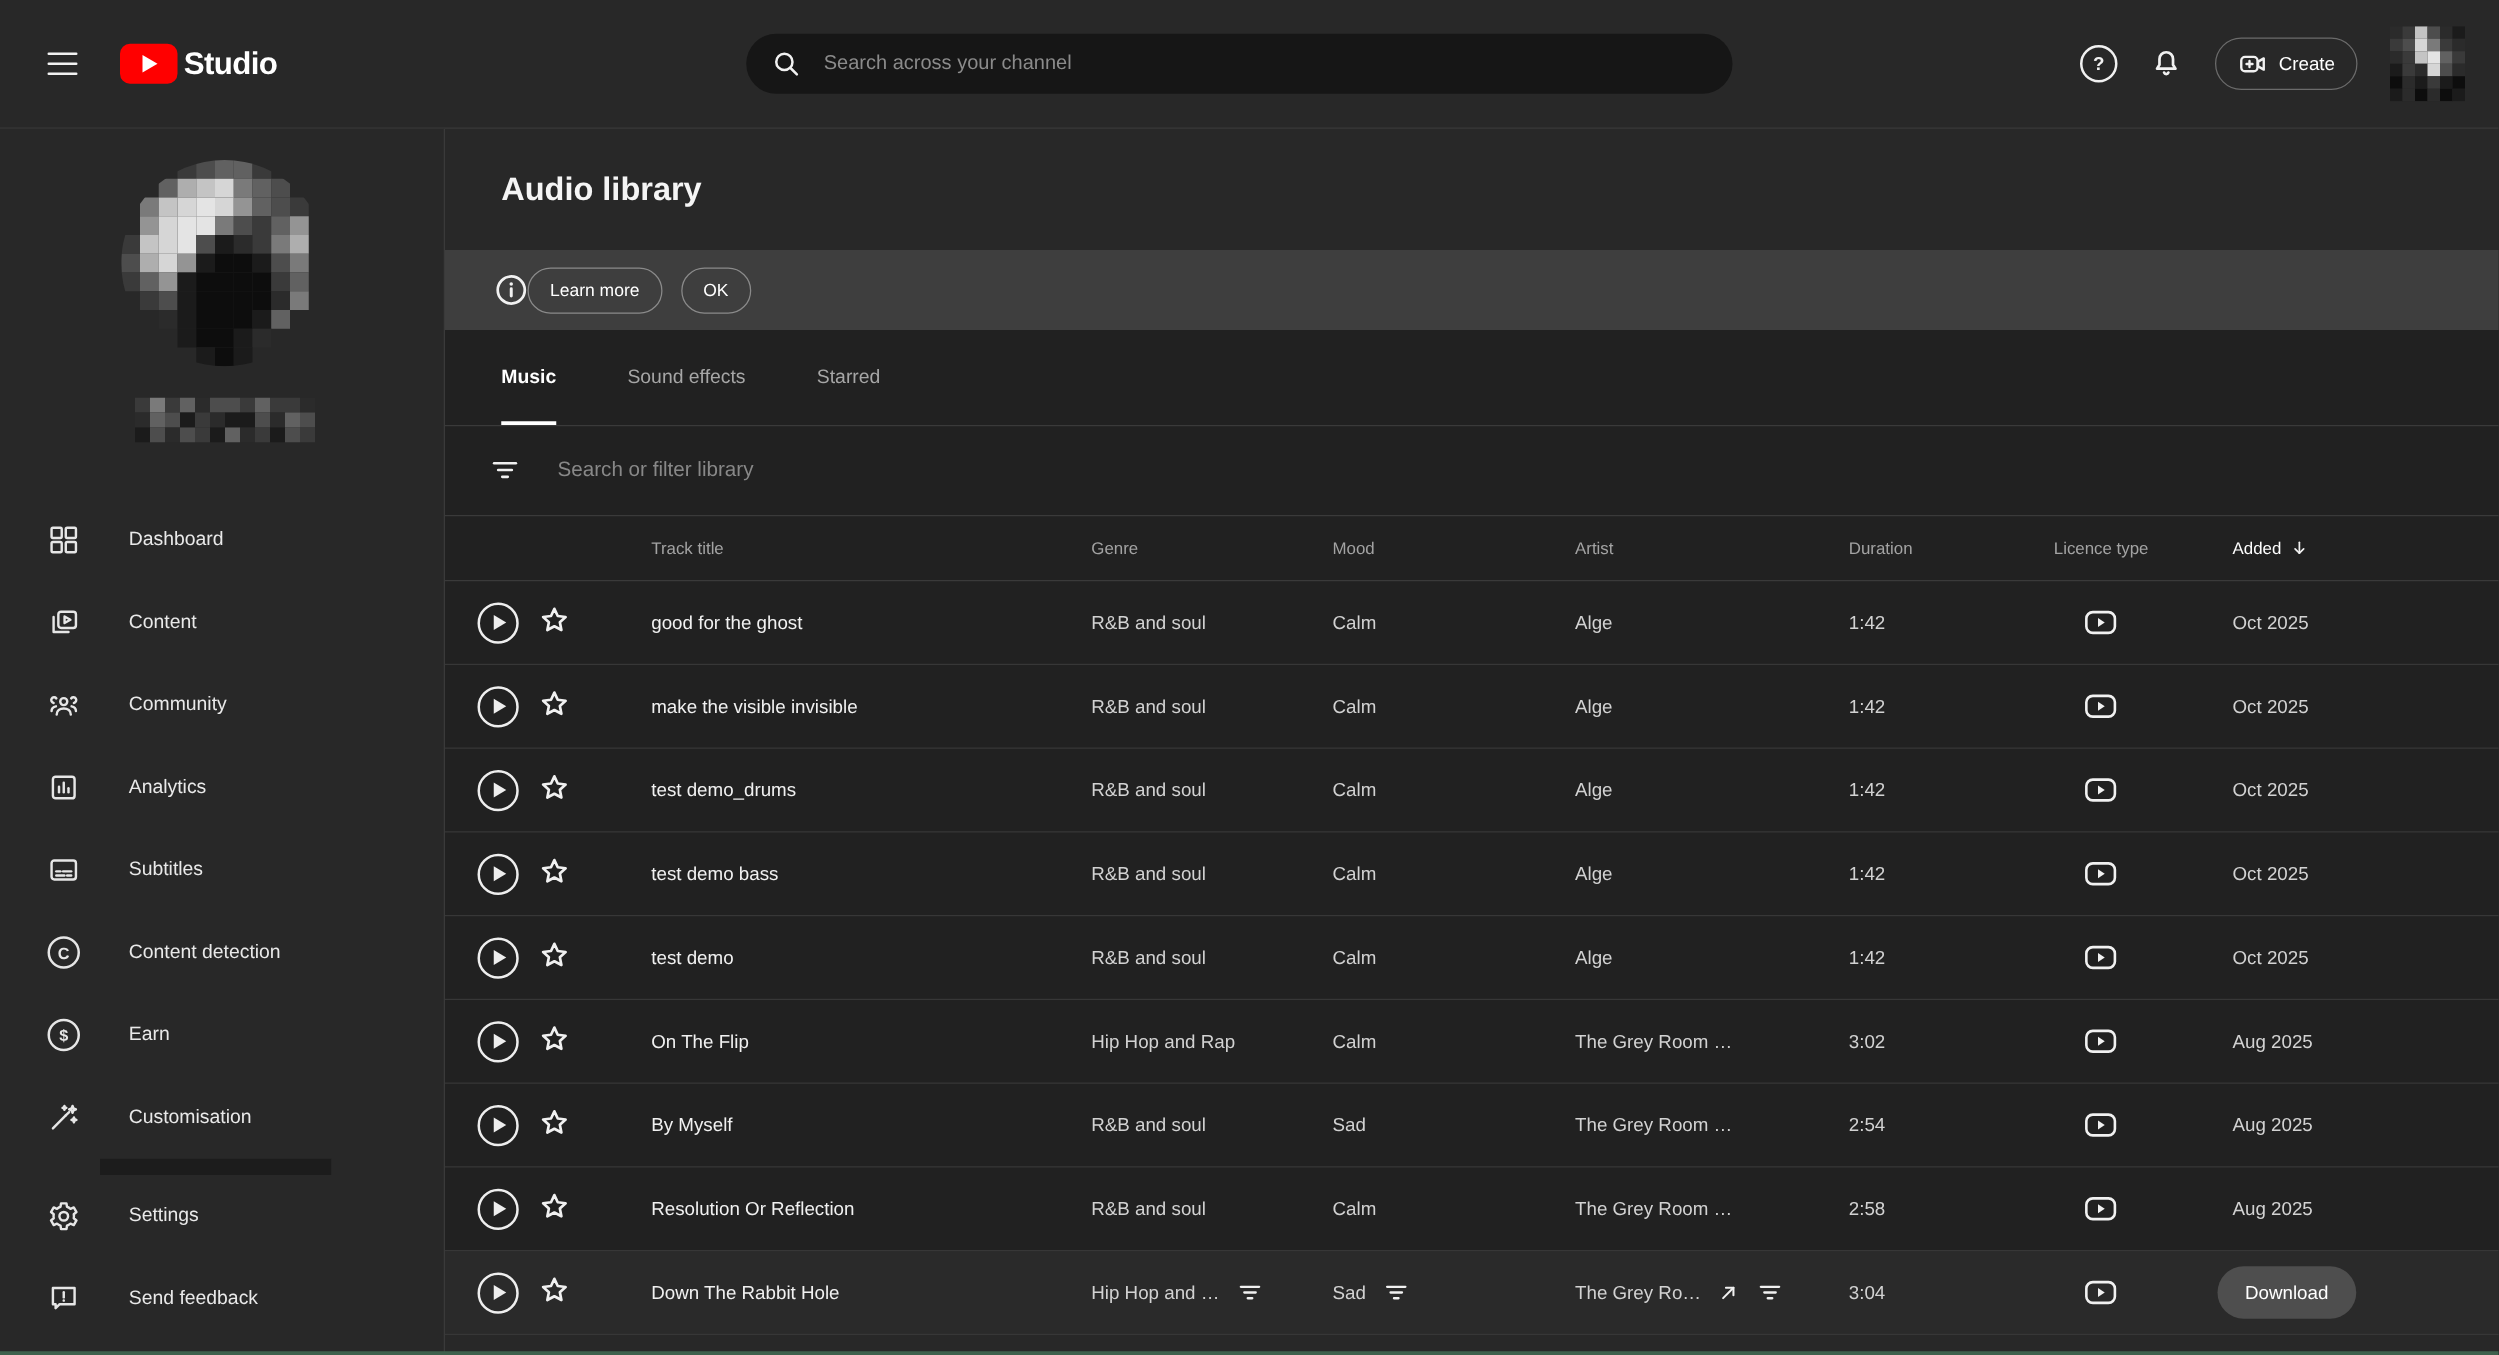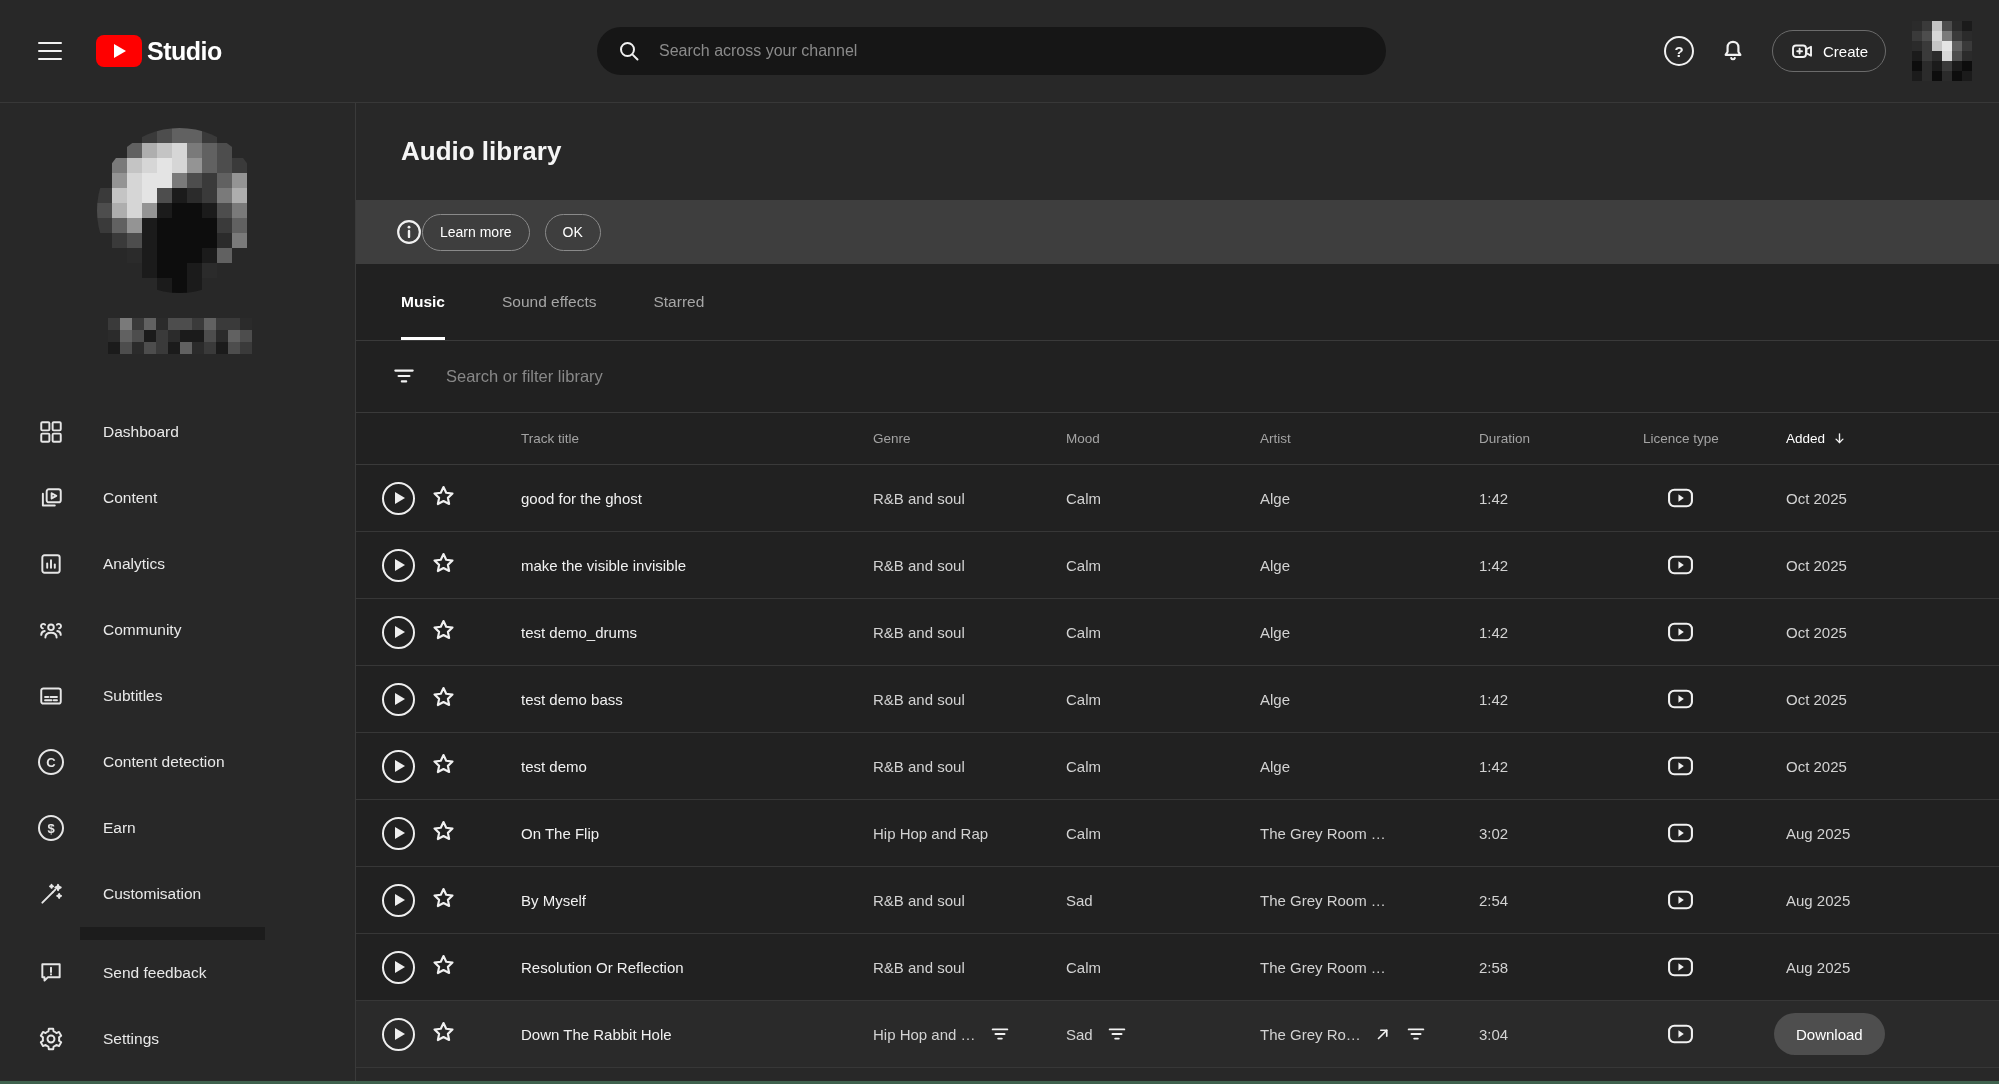--- a/index.html
+++ b/index.html
@@ -329,35 +329,35 @@
         <div class="menu-item">
           <svg width="26" height="26" viewBox="0 0 24 24">
             <path class="ic" d="M4.5 8v11h11"></path>
             <rect class="ic" x="8" y="4" width="13" height="12" rx="2"></rect>
             <path class="ic" d="M12.6 7.6l4.3 2.4-4.3 2.4z"></path>
           </svg>
           <span class="lbl">Content</span>
         </div>
         <div class="menu-item">
           <svg width="26" height="26" viewBox="0 0 24 24">
+            <circle class="ic" cx="12" cy="9.5" r="2.6"></circle>
+            <path class="ic" d="M6.8 19c0-2.9 2.3-4.4 5.2-4.4s5.2 1.5 5.2 4.4"></path>
+            <path class="ic" d="M4.5 10.5a2.1 2.1 0 1 1 2-3.4M3 16.5c0-2 1.4-3.2 3.2-3.5"></path>
+            <path class="ic" d="M19.5 10.5a2.1 2.1 0 1 0-2-3.4M21 16.5c0-2-1.4-3.2-3.2-3.5"></path>
+          </svg>
+          <span class="lbl">Community</span>
+        </div>
+        <div class="menu-item">
+          <svg width="26" height="26" viewBox="0 0 24 24">
             <rect class="ic" x="4" y="4" width="16" height="16" rx="2"></rect>
             <line class="ic" x1="8.5" y1="15.5" x2="8.5" y2="11.5"></line>
               <line class="ic" x1="12" y1="15.5" x2="12" y2="8.5"></line>
               <line class="ic" x1="15.5" y1="15.5" x2="15.5" y2="12.5"></line>
           </svg>
           <span class="lbl">Analytics</span>
-        </div>
-        <div class="menu-item">
-          <svg width="26" height="26" viewBox="0 0 24 24">
-            <circle class="ic" cx="12" cy="9.5" r="2.6"></circle>
-            <path class="ic" d="M6.8 19c0-2.9 2.3-4.4 5.2-4.4s5.2 1.5 5.2 4.4"></path>
-            <path class="ic" d="M4.5 10.5a2.1 2.1 0 1 1 2-3.4M3 16.5c0-2 1.4-3.2 3.2-3.5"></path>
-            <path class="ic" d="M19.5 10.5a2.1 2.1 0 1 0-2-3.4M21 16.5c0-2-1.4-3.2-3.2-3.5"></path>
-          </svg>
-          <span class="lbl">Community</span>
         </div>
         <div class="menu-item">
           <svg width="26" height="26" viewBox="0 0 24 24">
             <rect class="ic" x="3" y="5" width="18" height="14" rx="2"></rect>
             <line class="ic" x1="6.5" y1="13" x2="9.5" y2="13"></line>
               <line class="ic" x1="11.5" y1="13" x2="17.5" y2="13"></line>
             <line class="ic" x1="6.5" y1="16" x2="12.5" y2="16"></line>
               <line class="ic" x1="14.5" y1="16" x2="17.5" y2="16"></line>
           </svg>
           <span class="lbl">Subtitles</span>
@@ -378,32 +378,32 @@
             <path class="ic" d="M19.5 12l.5 1.3 1.3.5-1.3.5-.5 1.3-.5-1.3-1.3-.5 1.3-.5z"></path>
             <path class="ic" d="M12.5 3.5l.4 1 1 .4-1 .4-.4 1-.4-1-1-.4 1-.4z"></path>
           </svg>
           <span class="lbl">Customisation</span>
         </div>
 
         <div class="menu-sep"></div>
 
         <div class="menu-item">
           <svg width="26" height="26" viewBox="0 0 24 24">
+            <circle class="ic" cx="12" cy="12" r="3.2"></circle>
+            <path class="ic" d="M19.4 13.5a7.6 7.6 0 0 0 0-3l2-1.6-2-3.4-2.4 1a7.6 7.6 0 0 0-2.6-1.5L14 2.5h-4l-.4 2.5A7.6 7.6 0 0 0 7 6.5l-2.4-1-2 3.4 2 1.6a7.6 7.6 0 0 0 0 3l-2 1.6 2 3.4 2.4-1a7.6 7.6 0 0 0 2.6 1.5l.4 2.5h4l.4-2.5a7.6 7.6 0 0 0 2.6-1.5l2.4 1 2-3.4z"></path>
+          </svg>
+          <span class="lbl">Settings</span>
+        </div>
+        <div class="menu-item">
+          <svg width="26" height="26" viewBox="0 0 24 24">
             <path class="ic" d="M4 4h16v12H9l-3 3v-3H4z"></path>
             <line class="ic" x1="12" y1="7.2" x2="12" y2="11"></line>
             <line class="ic" x1="12" y1="13.2" x2="12" y2="13.4"></line>
           </svg>
           <span class="lbl">Send feedback</span>
-        </div>
-        <div class="menu-item">
-          <svg width="26" height="26" viewBox="0 0 24 24">
-            <circle class="ic" cx="12" cy="12" r="3.2"></circle>
-            <path class="ic" d="M19.4 13.5a7.6 7.6 0 0 0 0-3l2-1.6-2-3.4-2.4 1a7.6 7.6 0 0 0-2.6-1.5L14 2.5h-4l-.4 2.5A7.6 7.6 0 0 0 7 6.5l-2.4-1-2 3.4 2 1.6a7.6 7.6 0 0 0 0 3l-2 1.6 2 3.4 2.4-1a7.6 7.6 0 0 0 2.6 1.5l.4 2.5h4l.4-2.5a7.6 7.6 0 0 0 2.6-1.5l2.4 1 2-3.4z"></path>
-          </svg>
-          <span class="lbl">Settings</span>
         </div>
       </div>
     </div>
 
     <div class="content">
       <div class="page-head">
         <div class="page-title">Audio library</div>
       </div>
 
       <div class="banner">

